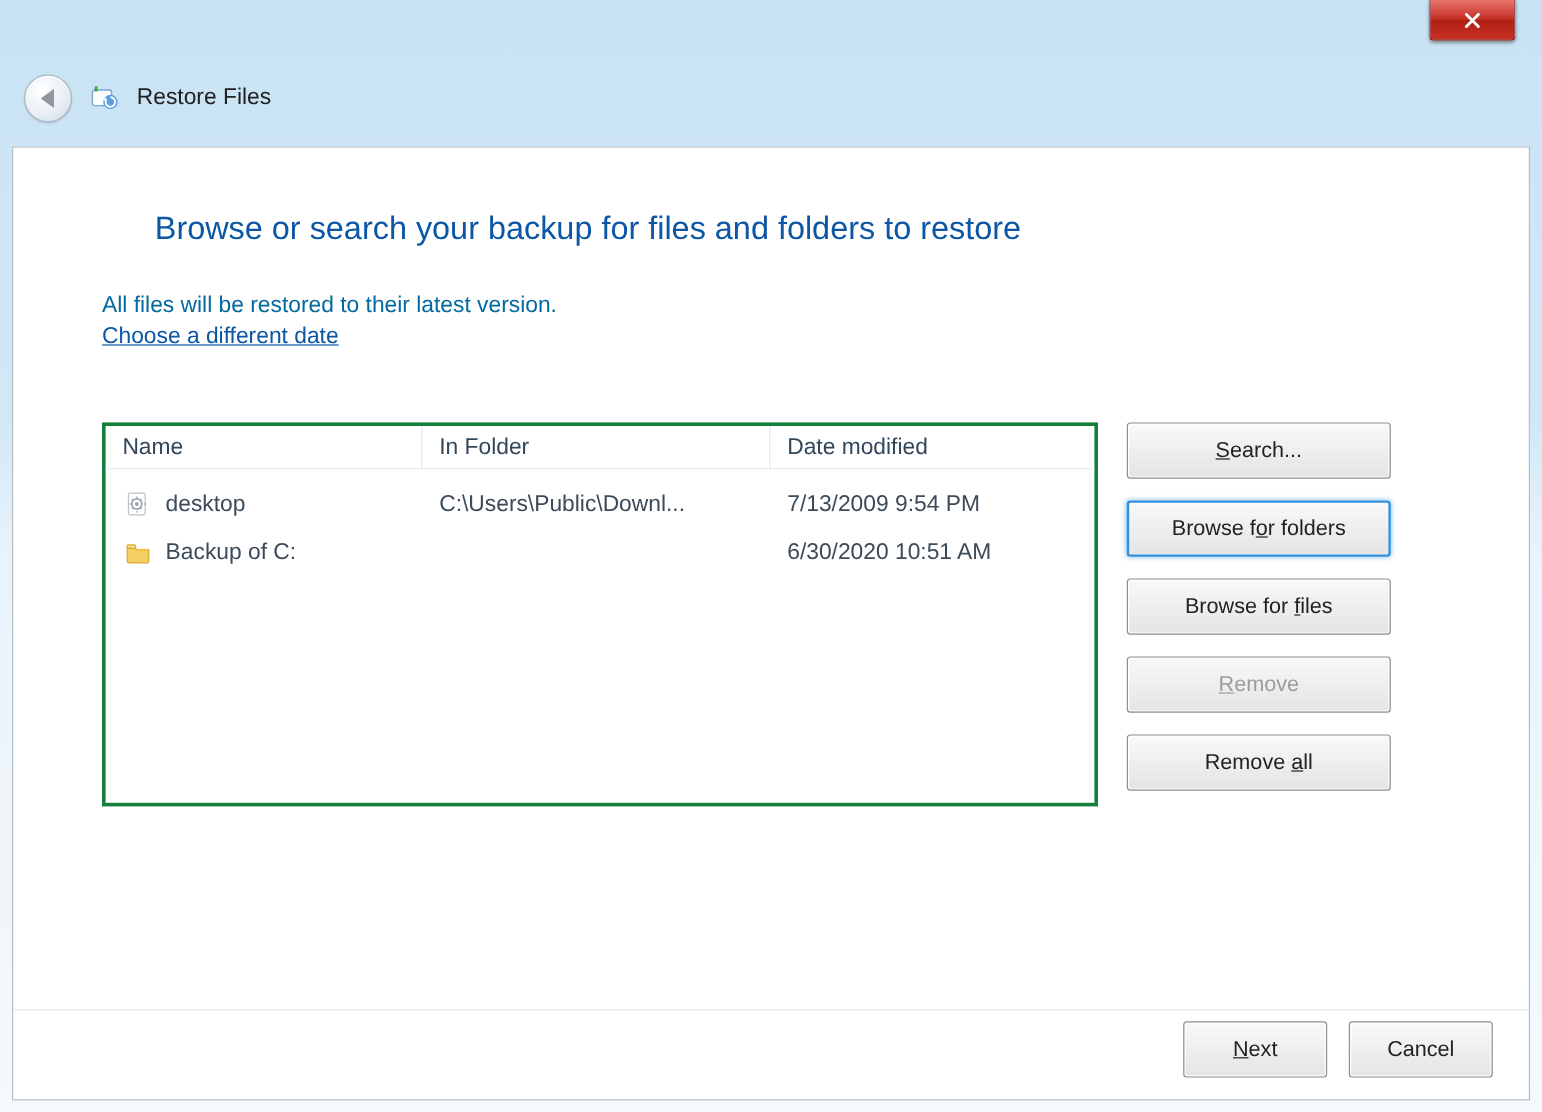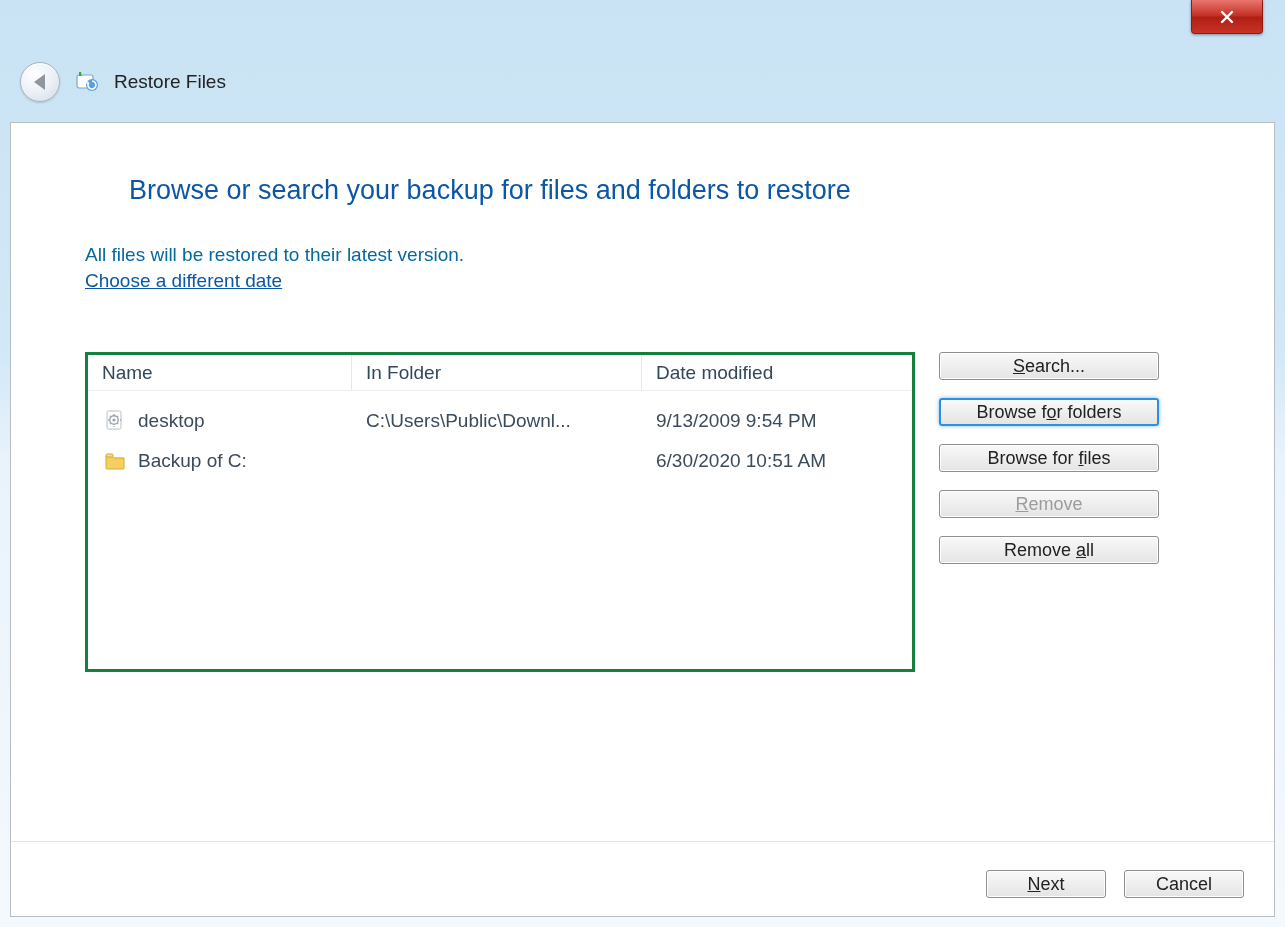--- a/index.html
+++ b/index.html
@@ -31,21 +31,21 @@
   .col-date { flex:1; border-right:0 !important; }
   .listrows { padding-top: 10px; }
   .row { display:flex; align-items:center; color:#3c4b5a; font-size: 19px; height: 40px; }
   .row .cell-name { width: 264px; display:flex; align-items:center; gap: 10px; padding-left: 14px; }
   .row .cell-folder { width: 290px; padding-left: 14px; white-space:nowrap; overflow:hidden; text-overflow:ellipsis; }
   .row .cell-date { flex:1; padding-left: 14px; }
   .file-icon,.folder-icon { width:26px; height:26px; display:flex; align-items:center; justify-content:center; }
   .file-icon svg,.folder-icon svg{ display:block; }
   
   .btnstack { display:flex; flex-direction:column; gap: 18px; width: 220px; }
-  .btn { height: 28px; background: linear-gradient(#f9f9f9,#e4e4e4); border:1px solid #8e8e8e; border-radius:3px; color:#222; font-size:18px; display:flex; align-items:center; justify-content:center; cursor:pointer; box-shadow: inset 0 0 0 1px #fff; }
+  .btn { height: 47px; background: linear-gradient(#f9f9f9,#e4e4e4); border:1px solid #8e8e8e; border-radius:3px; color:#222; font-size:18px; display:flex; align-items:center; justify-content:center; cursor:pointer; box-shadow: inset 0 0 0 1px #fff; }
   .btn.focused { border:2px solid #2f8fdd; box-shadow: 0 0 4px rgba(47,143,221,.6); }
   .btn.disabled { color:#9c9c9c; cursor:default; }
   .btn .u { text-decoration: underline; }
   
   .footer { position:absolute; bottom:18px; right:30px; display:flex; gap:18px; }
   .footer .btn { width:120px; }
   .sep { position:absolute; left:0; right:0; bottom:74px; height:1px; background:#e2e4e6; }
 </style>
 </head>
 <body>
@@ -95,21 +95,21 @@
                   <svg width="24" height="24" viewBox="0 0 24 24">
                       <rect x="4" y="2" width="14" height="18" rx="1.5" fill="#fff" stroke="#b7c0c8"></rect>
                       <circle cx="11" cy="11" r="4.2" fill="none" stroke="#9aa5af" stroke-width="1.4"></circle>
                       <circle cx="11" cy="11" r="1.6" fill="#9aa5af"></circle>
                       <path d="M11 6v-1M11 17v1M6 11h-1M17 11h1M7.7 7.7l-.8-.8M14.3 14.3l.8.8M14.3 7.7l.8-.8M7.7 14.3l-.8.8" stroke="#9aa5af" stroke-width="1.3"></path>
                     </svg>
                 </span>
                 <span>desktop</span>
               </div>
               <div class="cell-folder">C:\Users\Public\Downl...</div>
-              <div class="cell-date">9/13/2009 9:54 PM</div>
+              <div class="cell-date">7/13/2009 9:54 PM</div>
             </div>
             <div class="row">
               <div class="cell-name">
                 <span class="folder-icon">
                   <svg width="24" height="24" viewBox="0 0 24 24">
                       <path d="M3 7 h6 l2 2 h10 v10 a1 1 0 0 1 -1 1 H4 a1 1 0 0 1 -1 -1 Z" fill="#f4cf62" stroke="#d6aa2e"></path>
                       <path d="M3 7 h6 l2 2 h10" fill="none" stroke="#e9be3d"></path>
                       <rect x="3" y="5" width="7" height="3" rx="1" fill="#f7dd8e" stroke="#d6aa2e"></rect>
                     </svg>
                 </span>

